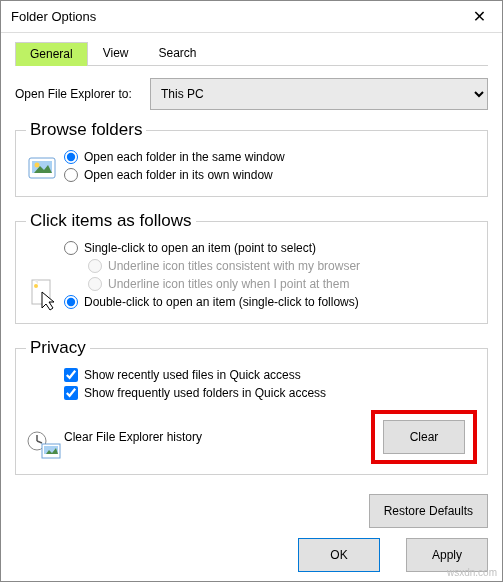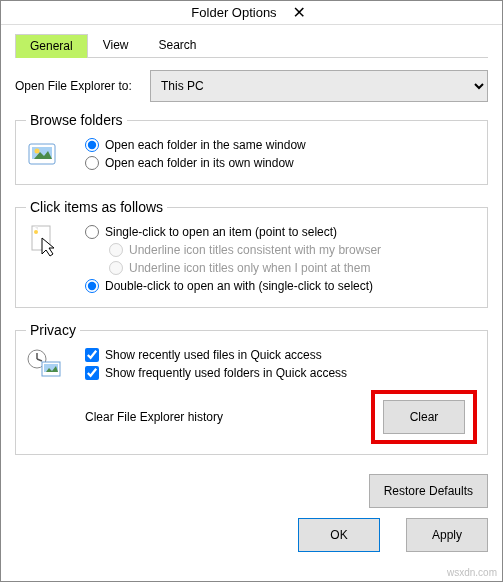--- a/index.html
+++ b/index.html
@@ -10,22 +10,22 @@
     background: #fff;
     color: #000;
     width: 503px;
     height: 582px;
     overflow: hidden;
     border: 1px solid #888;
   }
   .titlebar {
     display: flex;
     align-items: center;
-    justify-content: center;
-    height: 24px;
+    justify-content: space-between;
+    height: 32px;
     padding: 0 0 0 10px;
     border-bottom: 1px solid #ddd;
   }
   .titlebar .title { font-size: 13px; }
   .close-btn {
     width: 45px; height: 30px;
     display: flex; align-items: center; justify-content: center;
     font-size: 16px; color: #000;
     cursor: pointer;
   }
@@ -68,26 +68,26 @@
     font-size: 12px;
   }
   fieldset {
     border: 1px solid #d0d0d0;
     margin: 0 0 14px 0;
     padding: 6px 10px 10px 10px;
     position: relative;
   }
   fieldset legend {
     padding: 0 4px;
-    font-size: 14px;
+    font-size: 17px;
   }
   .fs-body {
     display: flex;
-    align-items: flex-start;
-    gap: 23px;
+    align-items: flex-end;
+    gap: 2px;
   }
   .icon-box {
     width: 36px; height: 36px;
     flex-shrink: 0;
     margin-top: 2px;
     display: flex; align-items: center; justify-content: center;
   }
   .opts { flex: 1; }
   .radio-line, .check-line {
     display: flex;
@@ -214,21 +214,21 @@
         <label class="radio-line sub">
           <input type="radio" name="ul" disabled="" style="">
           <span>Underline icon titles consistent with my browser</span>
         </label>
         <label class="radio-line sub">
           <input type="radio" name="ul" disabled="" style="">
           <span>Underline icon titles only when I point at them</span>
         </label>
         <label class="radio-line">
           <input type="radio" name="ci" checked="" style="">
-          <span>Double-click to open an with (single-click to select)</span>
+          <span>Double-click to open an item (single-click to follows)</span>
         </label>
       </div>
     </div>
   </fieldset>
 
   <fieldset>
     <legend>Privacy</legend>
     <div class="fs-body">
       <div class="icon-box">
         <svg width="36" height="32" viewBox="0 0 36 32">

